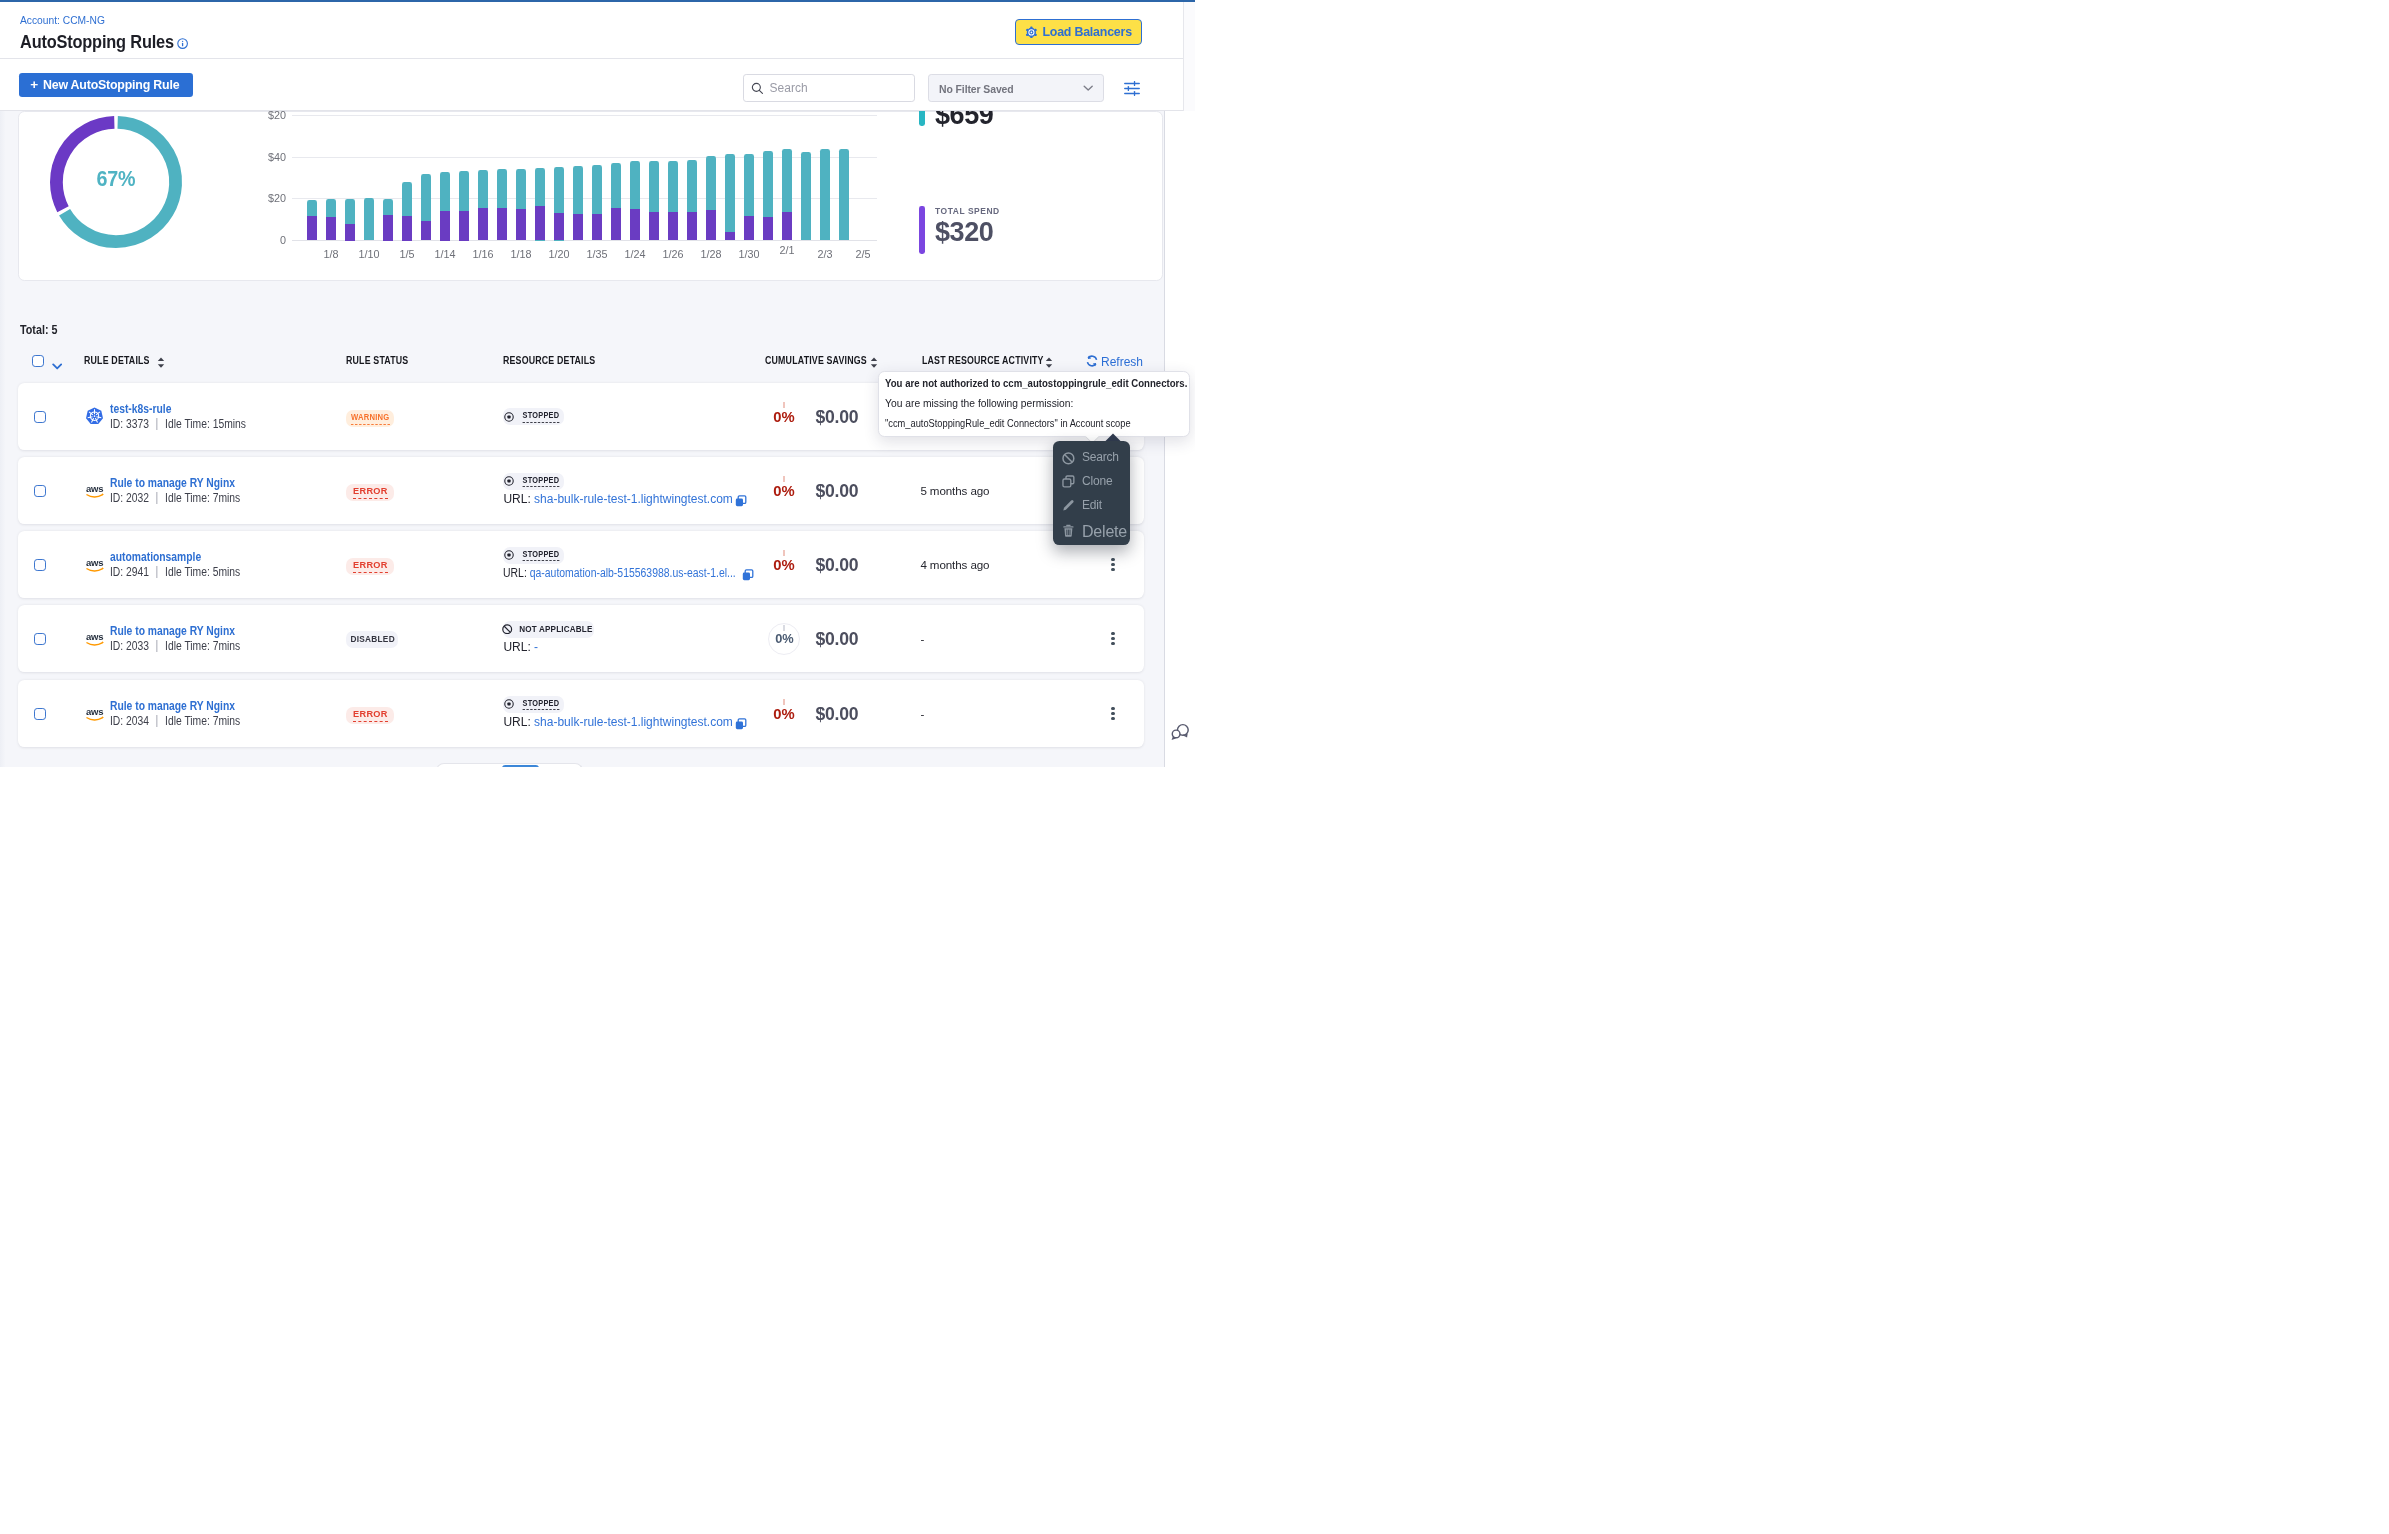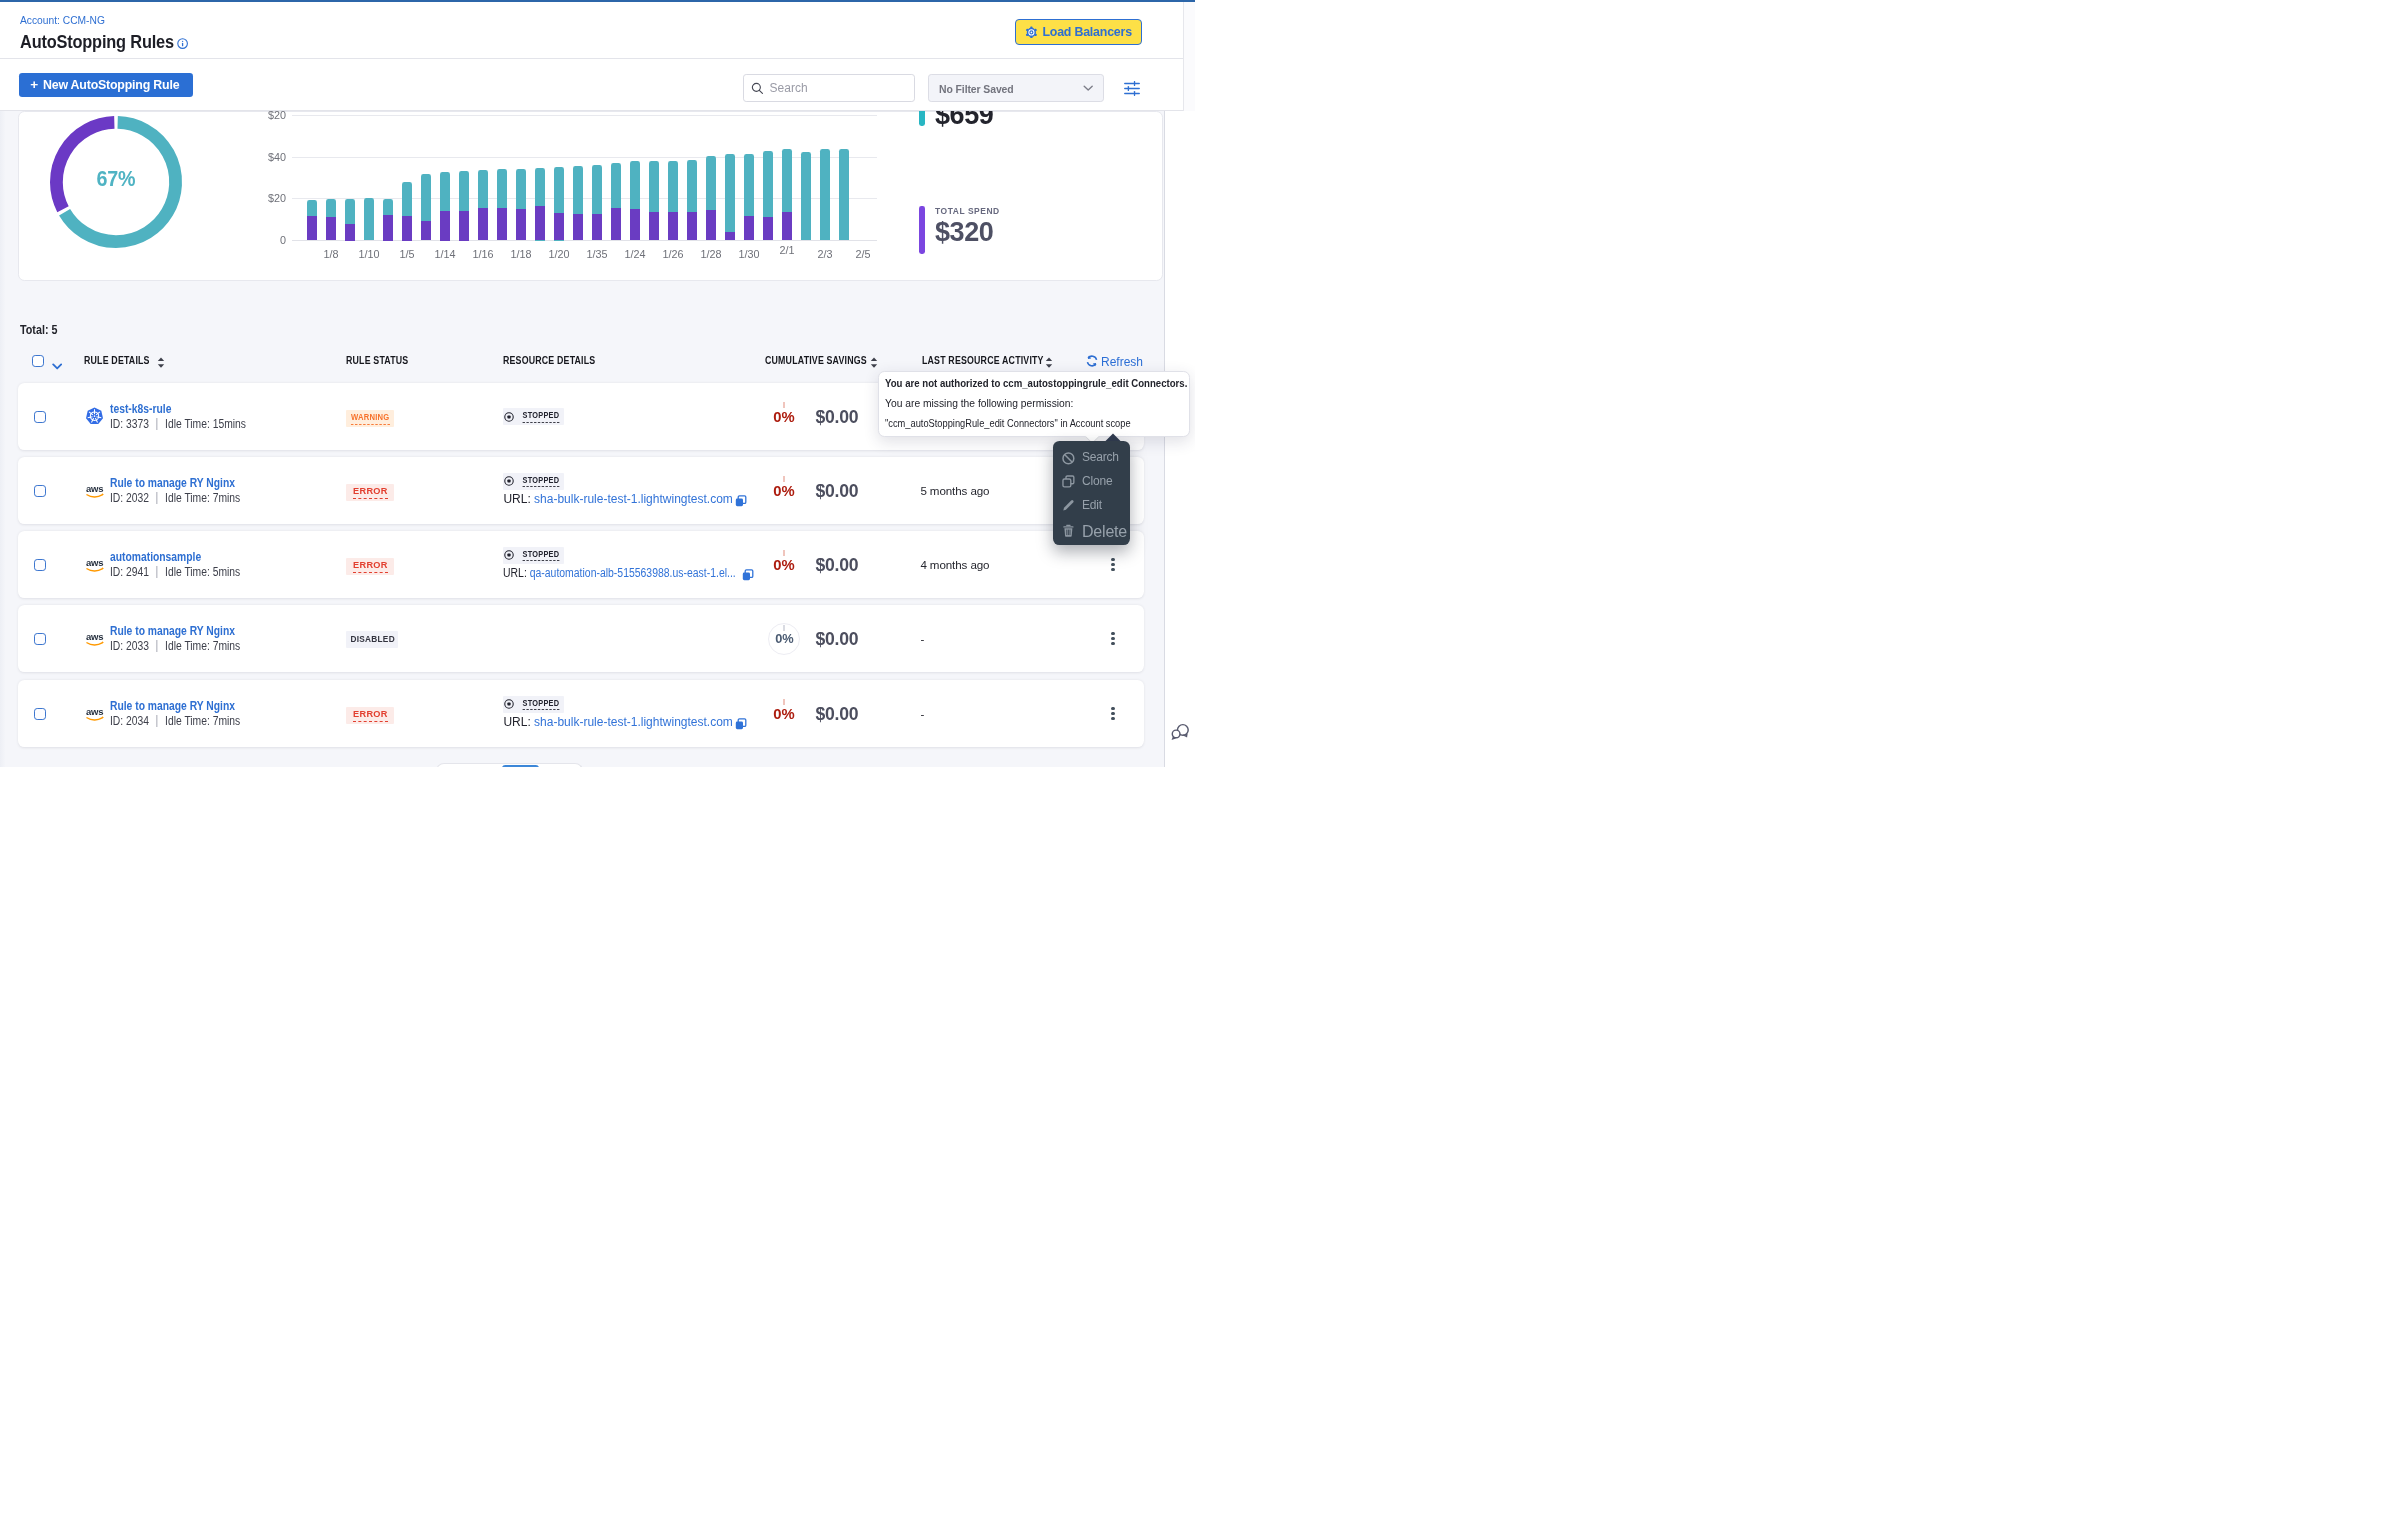--- a/index.html
+++ b/index.html
@@ -1,16 +1,16 @@
 <!DOCTYPE html>
 <html style="font-size:12.8px"><head><meta charset="utf-8"><style>
 * {margin:0;padding:0;box-sizing:border-box}
 html,body {width:1195px;height:767px;overflow:hidden;font-family:"Liberation Sans",sans-serif;background:#fff;position:relative}
 .cb {width:12px;height:12px;border:1.3px solid #3c76cf;border-radius:3.2px;background:#fdfdff}
-.badge {display:inline-flex;align-items:center;justify-content:center;height:17px;border-radius:1px;font-size:9.2px;font-weight:700;letter-spacing:0.3px;white-space:nowrap}
+.badge {display:inline-flex;align-items:center;justify-content:center;height:17px;border-radius:7px;font-size:9.2px;font-weight:700;letter-spacing:0.3px;white-space:nowrap}
 .bt {display:inline-block;transform-origin:50% 50%}
 .hlab {position:absolute;top:354px;font-size:10.4px;font-weight:700;color:#16171d;letter-spacing:0.2px;white-space:nowrap;transform:scaleX(.85);transform-origin:0 0;line-height:14.4px}
 .tl {position:absolute;left:885px;font-size:11.2px;color:#23242c;z-index:41;white-space:nowrap;transform-origin:0 0;line-height:14.4px}
 .sep {display:inline-block;width:0.8px;height:12px;background:#9a9ba8;margin:0 5.6px;vertical-align:-1.6px}
 </style></head>
 <body>
 
 <div style="position:absolute;left:0;top:0;width:1195px;height:2.4px;background:linear-gradient(180deg,#2c66a9 0 1.6px,#587fb7 1.6px 2.4px)"></div>
 
 <div style="position:absolute;left:0;top:111px;width:1164px;height:656px;background:linear-gradient(90deg,#edeff5 0,#f5f6fa 5.6px,#f5f6fa 100%)"></div>
@@ -257,20 +257,30 @@
         <path d="M2.2 17.4 C7.5 20.9 15.8 21.1 21.3 17.6" fill="none" stroke="#f90" stroke-width="1.8" stroke-linecap="round"></path>
         <path d="M21.6 15.4 l2 2.1 -2.9 .9 z" fill="#f90"></path>
       </svg></div>
     <div style="position:absolute;left:92px;top:19px;line-height:15px;white-space:nowrap;transform:scaleX(.86);transform-origin:0 0">
       <div style="font-weight:700;font-size:12px;color:#2e6fd2">Rule to manage RY Nginx</div>
       <div style="font-size:12px;color:#3e404b;margin-top:0.4px">ID: 2033 <span class="sep"></span> Idle Time: 7mins</div>
     </div>
     <div style="position:absolute;left:328px;top:25px"><span class="badge" style="width:52px;background:#f1f2f8">
         <span class="bt" style="color:#33343f;transform:scaleX(.9)">DISABLED</span>
       </span></div>
+    <div style="position:absolute;left:485px;top:0;height:67px;width:287px">
+      <div style="position:absolute;left:0;top:15.6px"><span class="badge" style="width:91px;background:#f1f2f8;gap:3.2px">
+          <svg width="10.4" height="10.4" viewBox="0 0 13 13" style="flex:none">
+            <circle cx="6.5" cy="6.5" r="5.5" fill="none" stroke="#22232e" stroke-width="1.5"></circle>
+            <line x1="2.8" y1="2.8" x2="10.2" y2="10.2" stroke="#22232e" stroke-width="1.5"></line>
+          </svg>
+          <span class="bt" style="color:#22232e;font-size:8.8px;letter-spacing:0.2px;transform:scaleX(.92)">NOT APPLICABLE</span>
+        </span></div>
+      <div style="position:absolute;left:0;top:35px;font-size:12px;color:#23242e;white-space:nowrap;transform:scaleX(1.0);transform-origin:0 0">URL: <span style="color:#3273d8">-</span></div>
+    </div>
     <div style="position:absolute;left:750px;top:17.6px;width:32px;height:32px;border-radius:50%;border:1.3px solid #ededf3"></div>
     <div style="position:absolute;left:765px;top:20px;width:1.6px;height:5.6px;background:#d9dbe2"></div>
     <div style="position:absolute;left:741px;top:26px;width:50px;text-align:center;font-size:12.8px;font-weight:700;color:#4b5b72">0%</div>
     <div style="position:absolute;left:797px;top:24px;font-size:17.6px;font-weight:700;color:#4c4e5e;letter-spacing:-0.2px">$0.00</div>
     <div style="position:absolute;left:902px;top:27px;font-size:11.6px;color:#26272f;letter-spacing:-0.1px">-</div>
     <div style="position:absolute;left:1093px;top:26.6px;width:3.2px;height:3.2px;border-radius:50%;background:#43505c"></div>
     <div style="position:absolute;left:1093px;top:32px;width:3.2px;height:3.2px;border-radius:50%;background:#43505c"></div>
     <div style="position:absolute;left:1093px;top:37px;width:3.2px;height:3.2px;border-radius:50%;background:#43505c"></div>
   </div>
 <div style="position:absolute;left:18.4px;top:680px;width:1126px;height:67px;background:#fff;border-radius:6.4px;box-shadow:0 0.8px 2.4px rgba(35,38,59,.1)">

